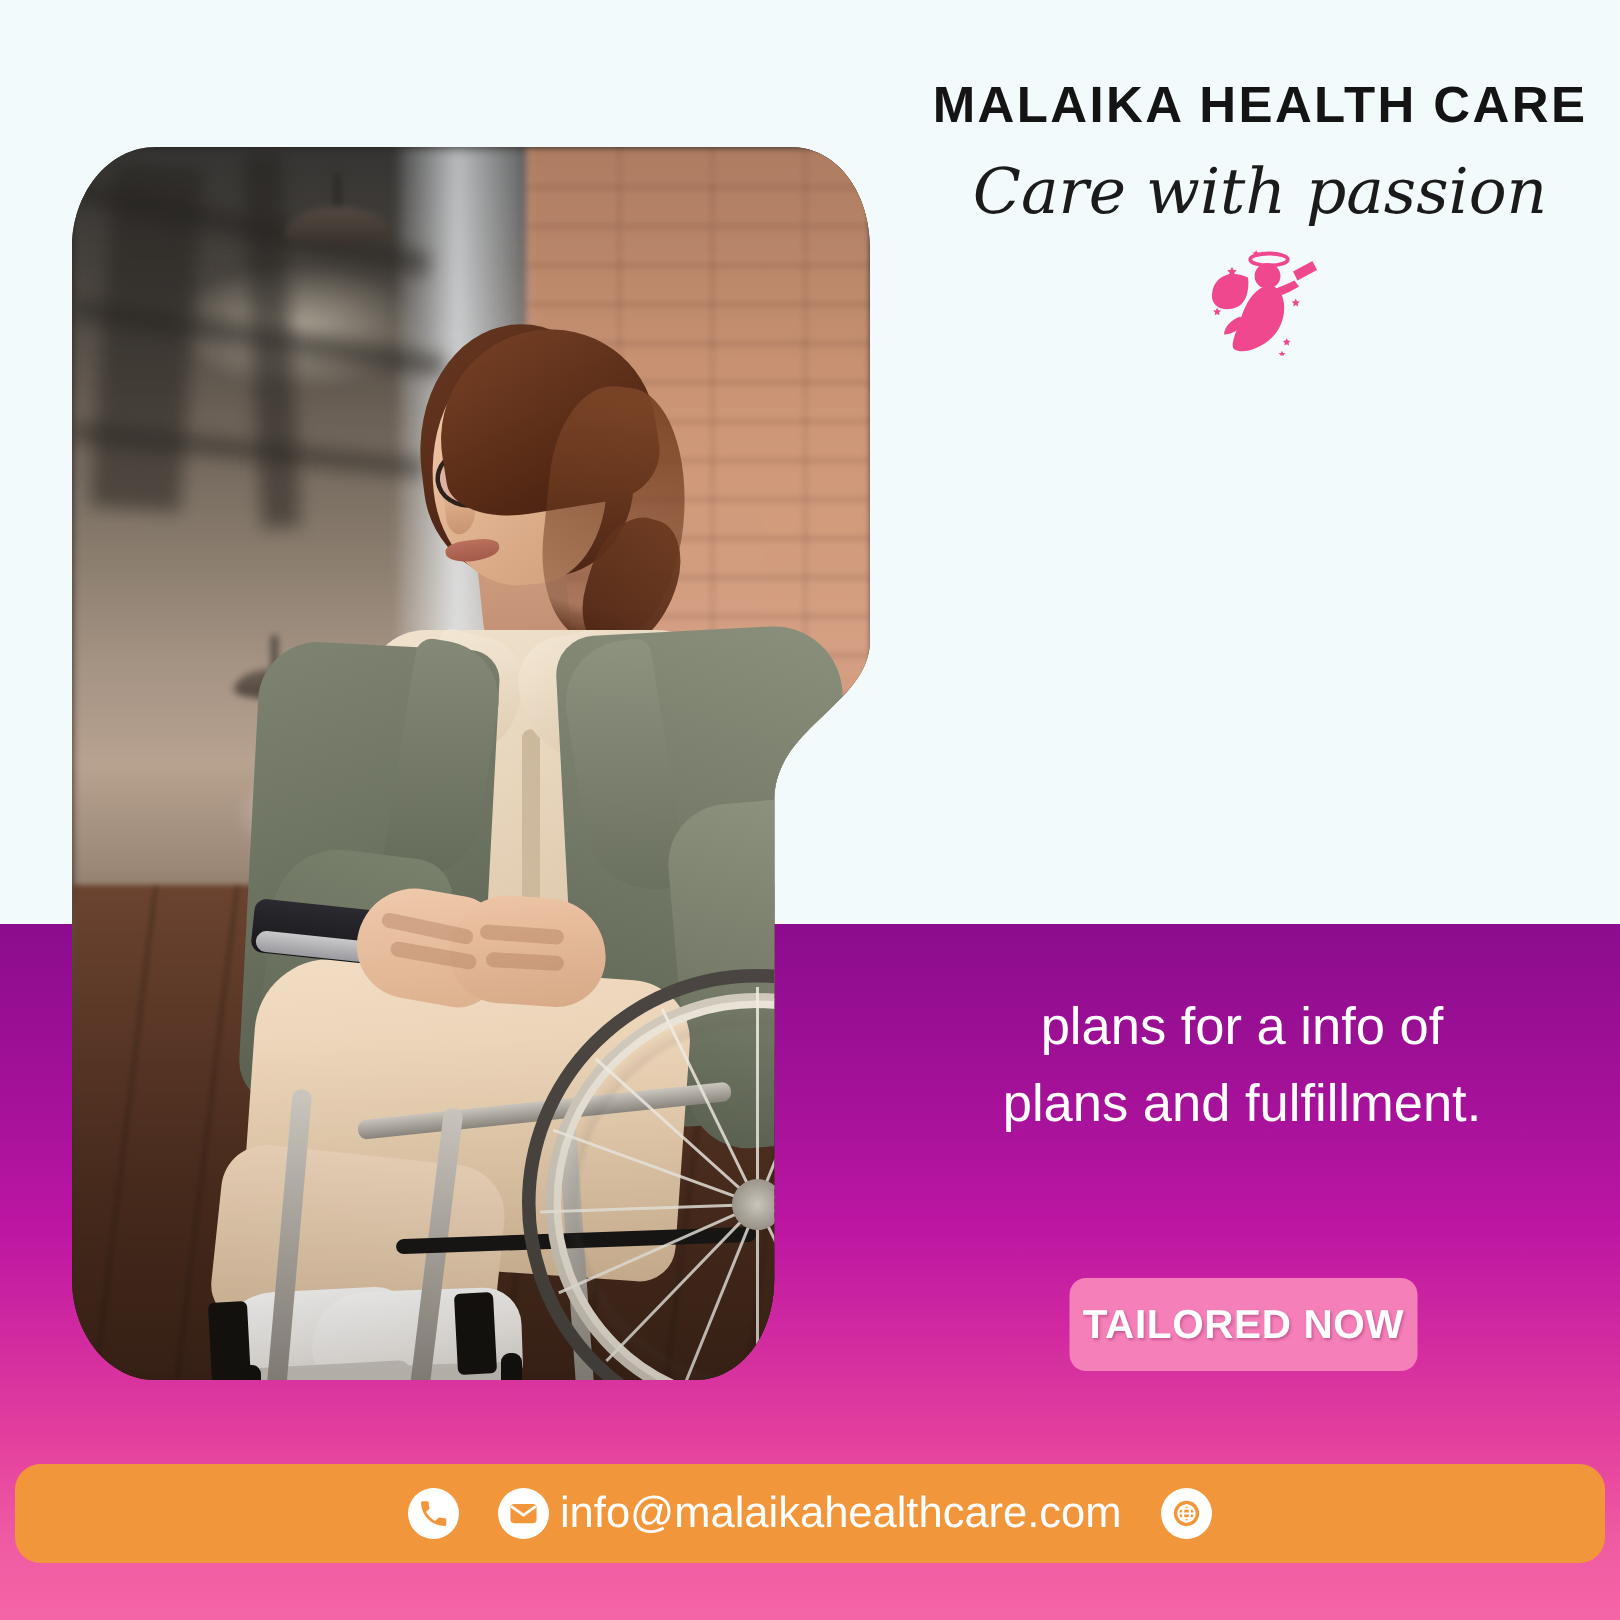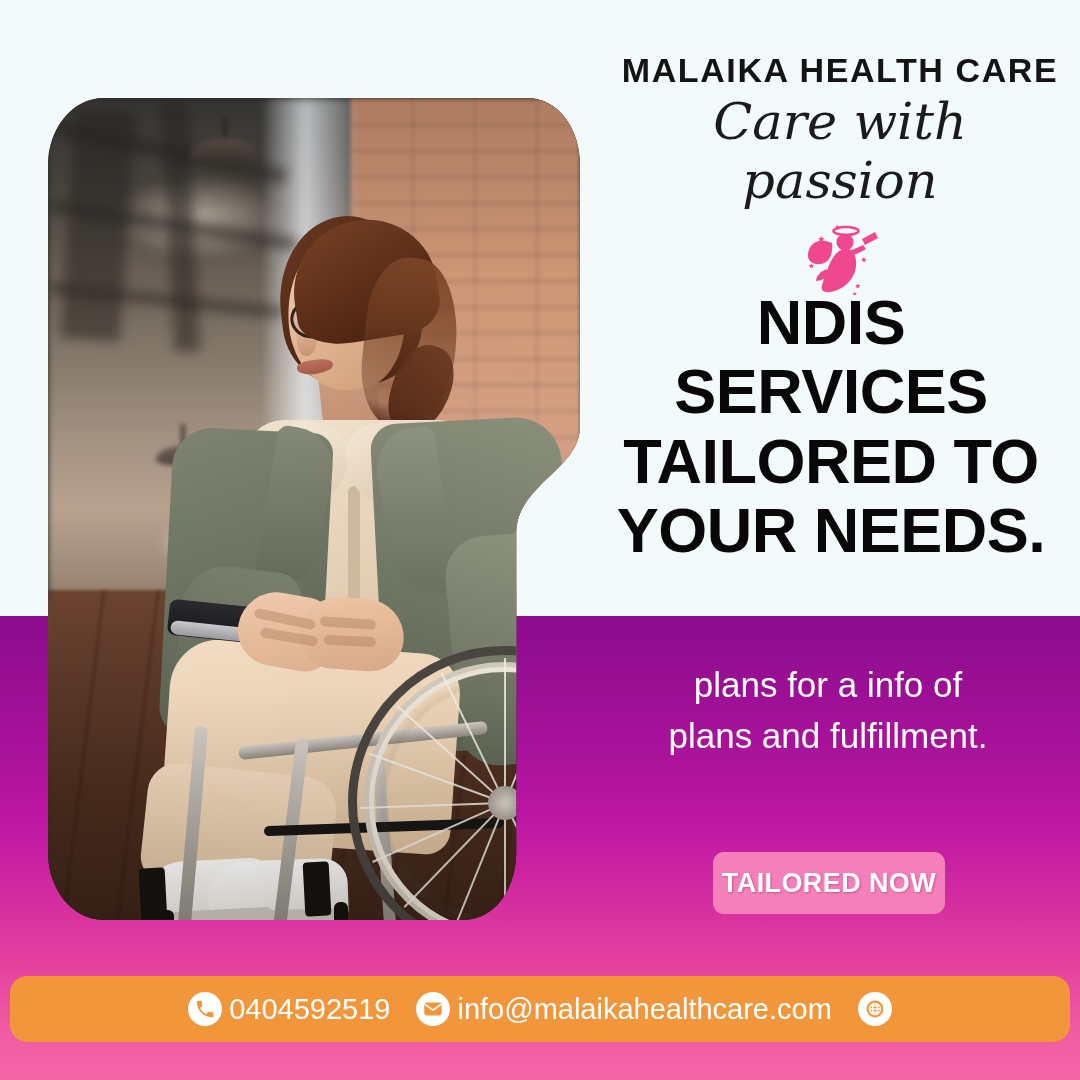--- a/index.html
+++ b/index.html
@@ -474,23 +474,23 @@
     font-weight: bold;
     font-size: 34px;
     letter-spacing: 1.6px;
     color: #141414;
     line-height: 1.1;
     white-space: nowrap;
   }
   .brand-tagline {
     font-family: "DejaVu Serif", serif;
     font-style: italic;
-    font-size: 51px;
+    font-size: 42px;
     color: #1b1b1b;
-    margin-top: 4px;
+    margin-top: 15px;
     line-height: 1.15;
   }
   .angel-wrap {
     margin-top: 10px;
     height: 74px;
     display: flex;
     align-items: center;
     justify-content: center;
   }
 
@@ -722,43 +722,36 @@
           <path d="M68 34 l1.4 3 3.2 .4 -2.4 2.2 .6 3.2 -2.8 -1.6 -2.8 1.6 .6 -3.2 -2.4 -2.2 3.2 -.4 Z" transform="scale(.6) translate(40,26)"></path>
           <path d="M14 42 l1.3 2.8 3 .3 -2.2 2.1 .5 3 -2.6 -1.5 -2.6 1.5 .5 -3 -2.2 -2.1 3 -.3 Z" transform="scale(.62) translate(6,26)"></path>
           <path d="M60 56 l1.3 2.8 3 .3 -2.2 2.1 .5 3 -2.6 -1.5 -2.6 1.5 .5 -3 -2.2 -2.1 3 -.3 Z" transform="scale(.6) translate(38,48)"></path>
           <path d="M34 8 l1.2 2.6 2.8 .3 -2.1 1.9 .5 2.8 -2.4 -1.4 -2.4 1.4 .5 -2.8 -2.1 -1.9 2.8 -.3 Z" transform="scale(.6) translate(30,-2)"></path>
           <path d="M52 64 l1.2 2.6 2.8 .3 -2.1 1.9 .5 2.8 -2.4 -1.4 -2.4 1.4 .5 -2.8 -2.1 -1.9 2.8 -.3 Z" transform="scale(.58) translate(44,58)"></path>
         </g>
       </svg>
     </div>
   </div>
 
-  <div class="headline">
-    <div>NDIS</div>
-    <div>SERVICES</div>
-    <div>TAILORED TO</div>
-    <div>YOUR NEEDS.</div>
-  </div>
 
   <div class="subhead">
     <div>plans for a info of</div>
     <div>plans and fulfillment.</div>
   </div>
 
   <button class="cta">TAILORED NOW</button>
 
   <div class="footer">
 
     <div class="contact">
       <span class="cicon">
         <svg width="22" height="22" viewBox="0 0 24 24" aria-hidden="true">
           <path fill="#F2963C" d="M6.6 10.8c1.4 2.8 3.8 5.2 6.6 6.6l2.2-2.2c.3-.3.7-.4 1.1-.3 1.2.4 2.5.6 3.8.6.6 0 1 .4 1 1V20c0 .6-.4 1-1 1C10.6 21 3 13.4 3 4c0-.6.4-1 1-1h3.5c.6 0 1 .4 1 1 0 1.3.2 2.6.6 3.8.1.4 0 .8-.3 1.1l-2.2 1.9z"></path>
         </svg>
       </span>
-      <span>0404592519</span>
     </div>
 
     <div class="contact">
       <span class="cicon">
         <svg width="22" height="22" viewBox="0 0 24 24" aria-hidden="true">
           <rect x="2.5" y="5" width="19" height="14" rx="2.6" fill="#F2963C"></rect>
           <path d="M3.6 7.2 12 13.2l8.4-6" fill="none" stroke="#ffffff" stroke-width="1.9" stroke-linecap="round" stroke-linejoin="round"></path>
         </svg>
       </span>
       <span>info@malaikahealthcare.com</span>

